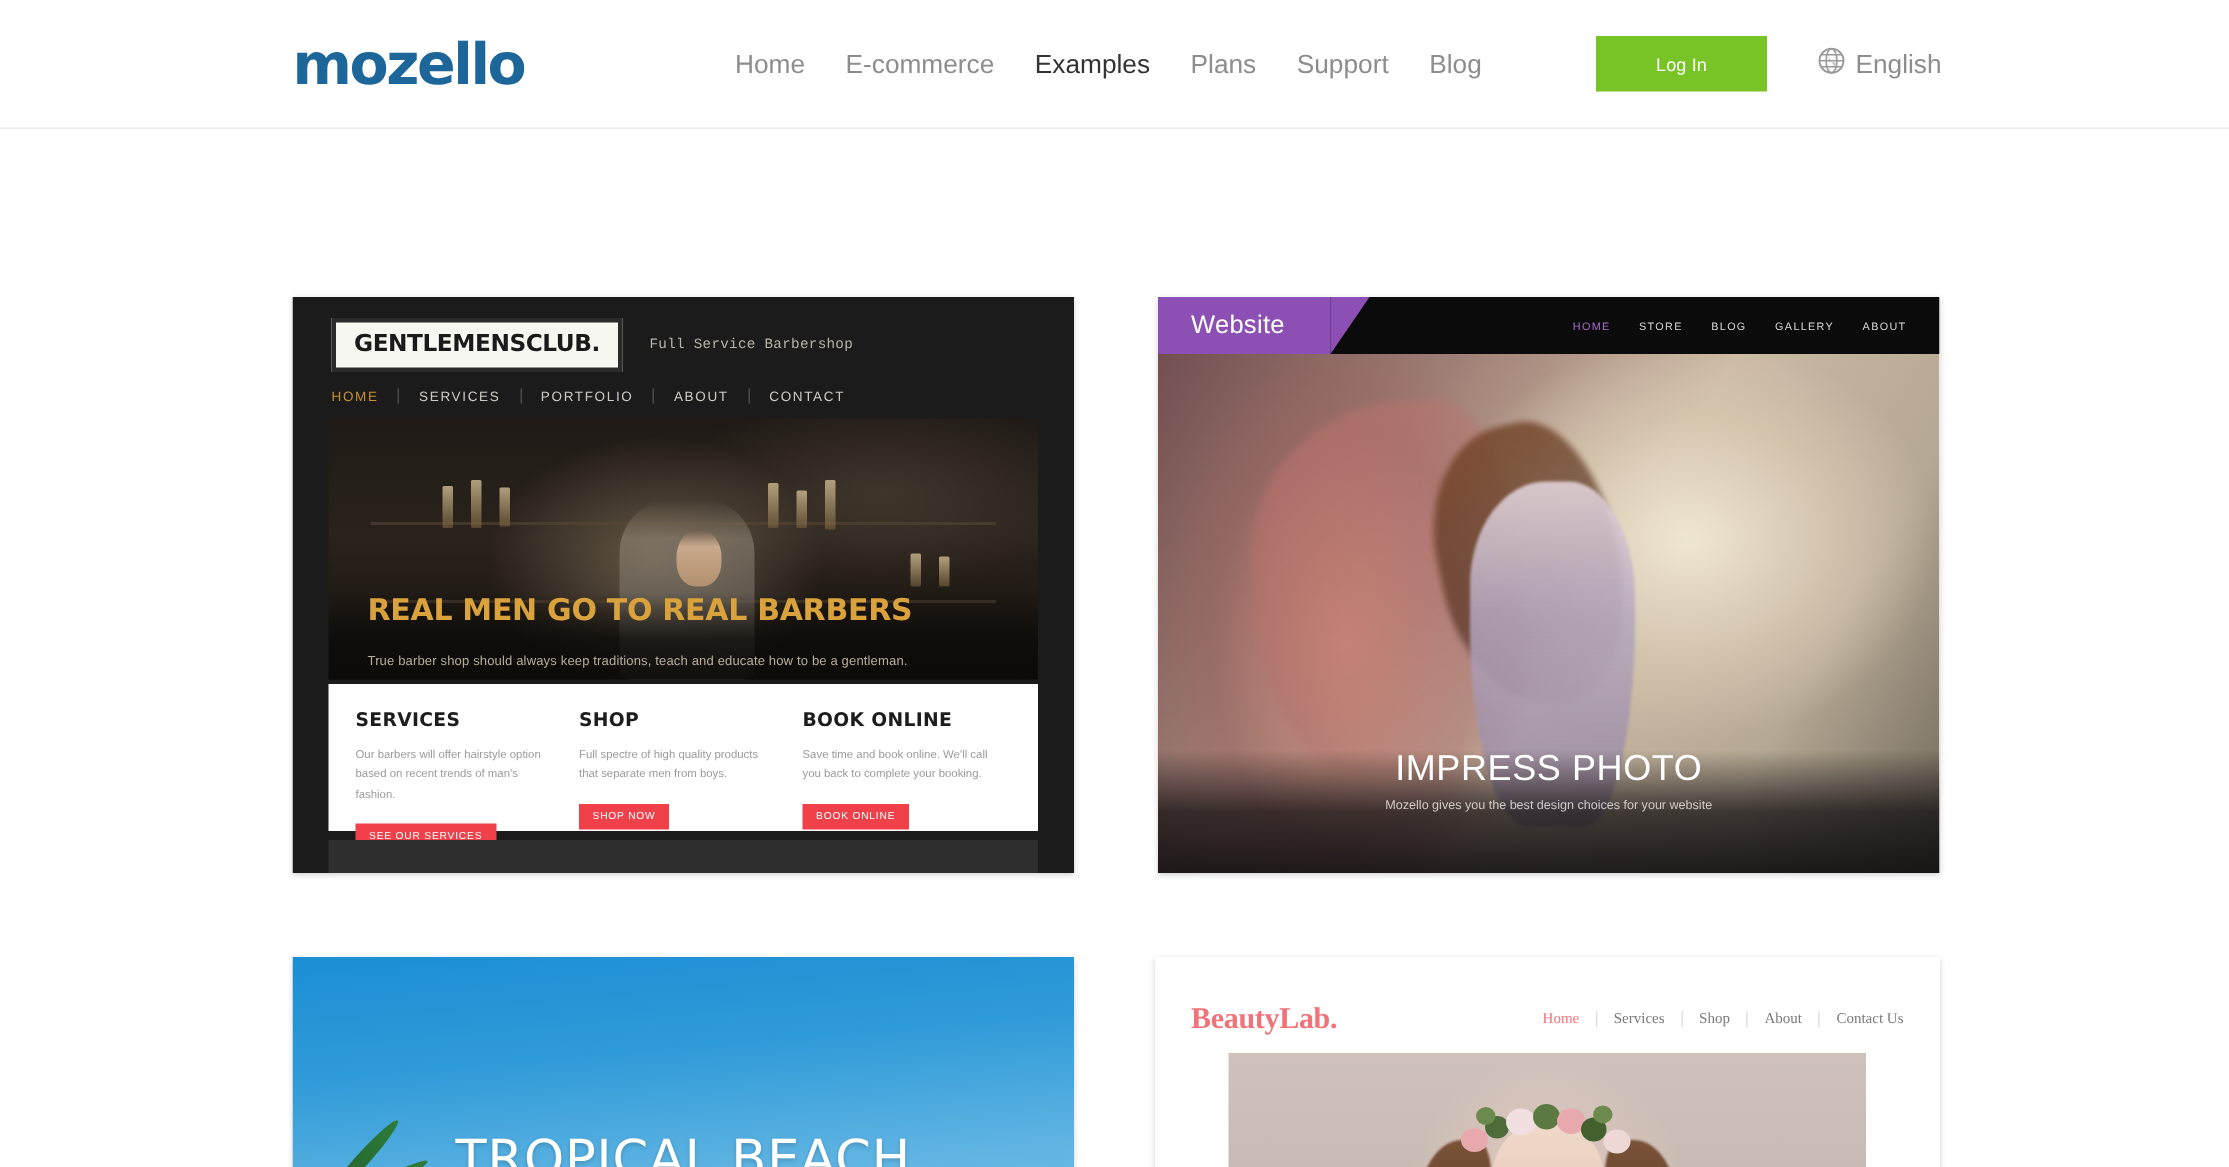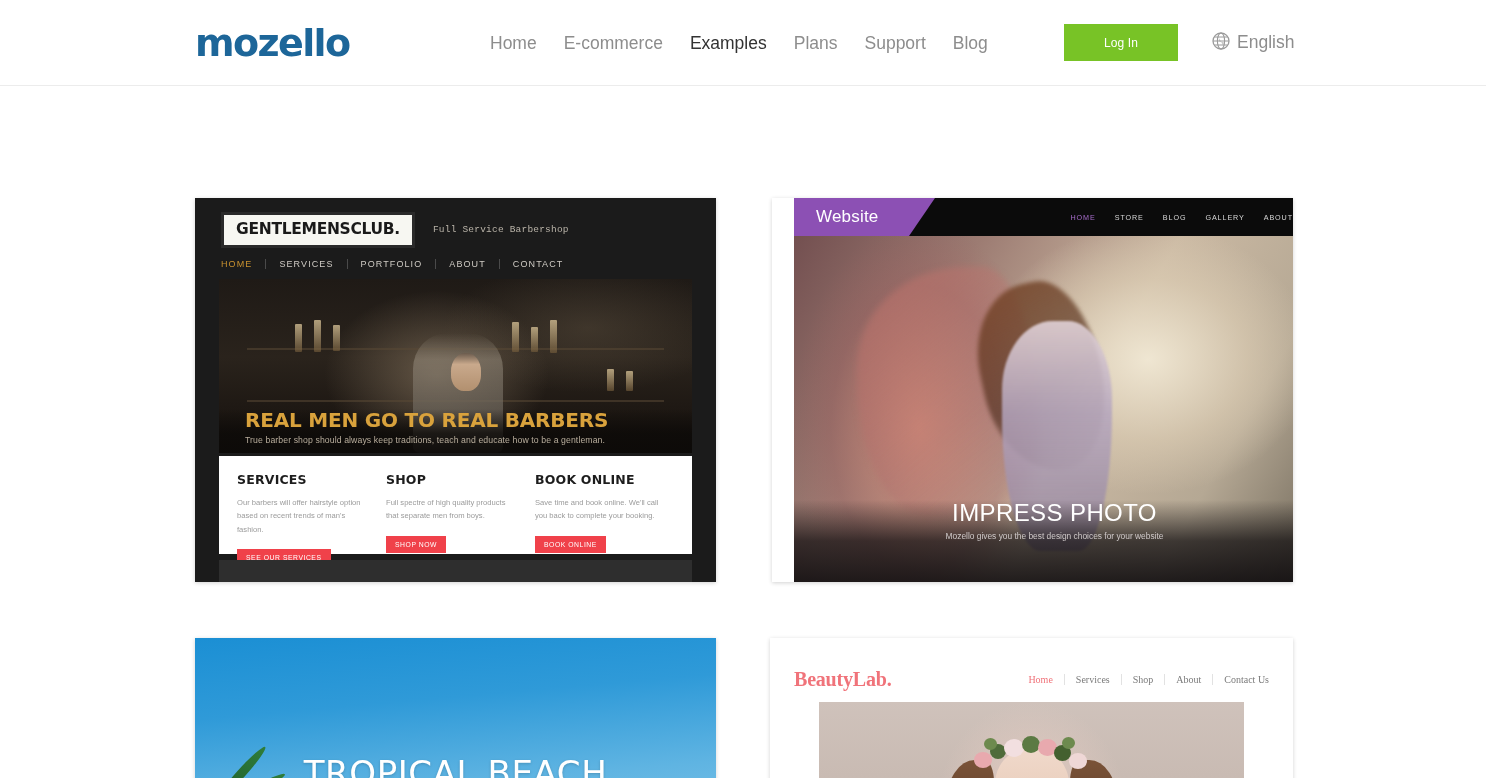--- a/index.html
+++ b/index.html
@@ -159,21 +159,21 @@
   }
   .gc-headline-wrap {
     position: absolute; left: 0; right: 0; bottom: 0;
     padding: 0 26px 8px 26px;
     background: linear-gradient(180deg, rgba(12,10,8,0) 0%, rgba(12,10,8,.78) 55%, rgba(12,10,8,.92) 100%);
   }
   .gc-headline {
     color: #d9a23c; font-family: "DejaVu Sans", sans-serif; font-weight: bold;
     font-size: 20px; letter-spacing: -.2px; line-height: 1.15;
   }
-  .gc-sub { color: #b8ad9c; font-size: 8.7px; margin-top: 3px; letter-spacing: .1px; }
+  .gc-sub { color: #b8ad9c; font-size: 8.7px; margin-top: 17px; letter-spacing: .1px; }
 
   .gc-panel {
     position: absolute; left: 24px; right: 24px; top: 258px; bottom: 28px;
     background: #ffffff; display: flex; padding: 16px 18px 0 18px; gap: 10px;
   }
   .gc-col { flex: 1; padding-right: 8px; }
   .gc-col h4 {
     font-family: "DejaVu Sans", sans-serif; font-weight: bold;
     font-size: 12.5px; color: #1d1d1d; letter-spacing: .2px; margin-bottom: 9px;
   }
@@ -186,21 +186,20 @@
   .gc-footer-band {
     position: absolute; left: 24px; right: 24px; bottom: 0; height: 22px; background: #2e2e2e;
   }
 
   
   .ip { width: 100%; height: 100%; position: relative; overflow: hidden;
     background:
       radial-gradient(ellipse 220px 180px at 68% 42%, #efe6d2 0%, rgba(220,205,180,.65) 45%, rgba(150,130,115,0) 75%),
       radial-gradient(ellipse 160px 260px at 24% 60%, rgba(215,140,120,.75) 0%, rgba(160,95,95,.35) 55%, rgba(90,60,70,0) 80%),
       linear-gradient(120deg, #6e4a4c 0%, #9c7b72 28%, #cbb9a3 55%, #b5a894 78%, #6d6557 100%);
-    margin-left: 22px;
   }
   .ip-hairwash {
     position: absolute; left: 36%; top: 22%; width: 120px; height: 190px;
     background: linear-gradient(160deg, rgba(120,70,40,.85), rgba(70,38,22,.6) 55%, rgba(60,35,25,0));
     border-radius: 50% 40% 45% 55% / 42% 50% 50% 48%;
     filter: blur(2px); transform: rotate(-12deg);
   }
   .ip-figure {
     position: absolute; left: 40%; top: 32%; width: 110px; height: 230px;
     background: linear-gradient(180deg, rgba(225,210,215,.9) 0%, rgba(180,165,190,.85) 40%, rgba(140,125,155,.7) 100%);

